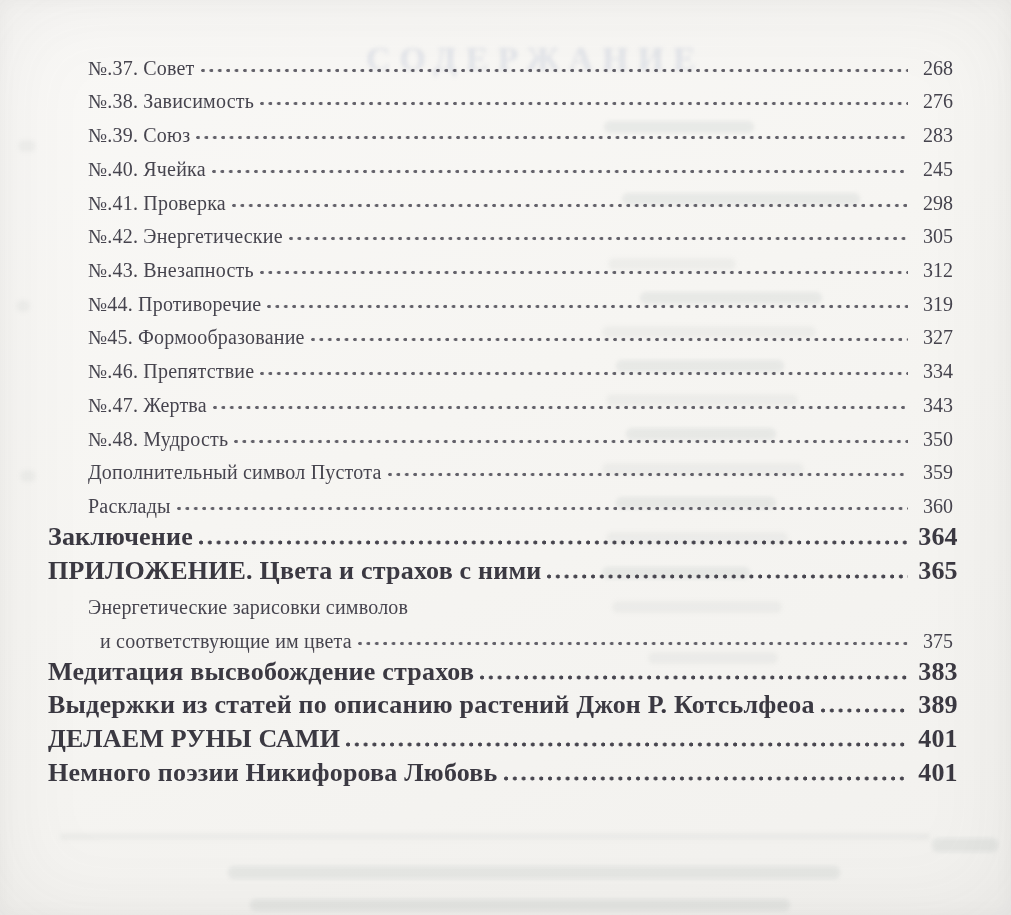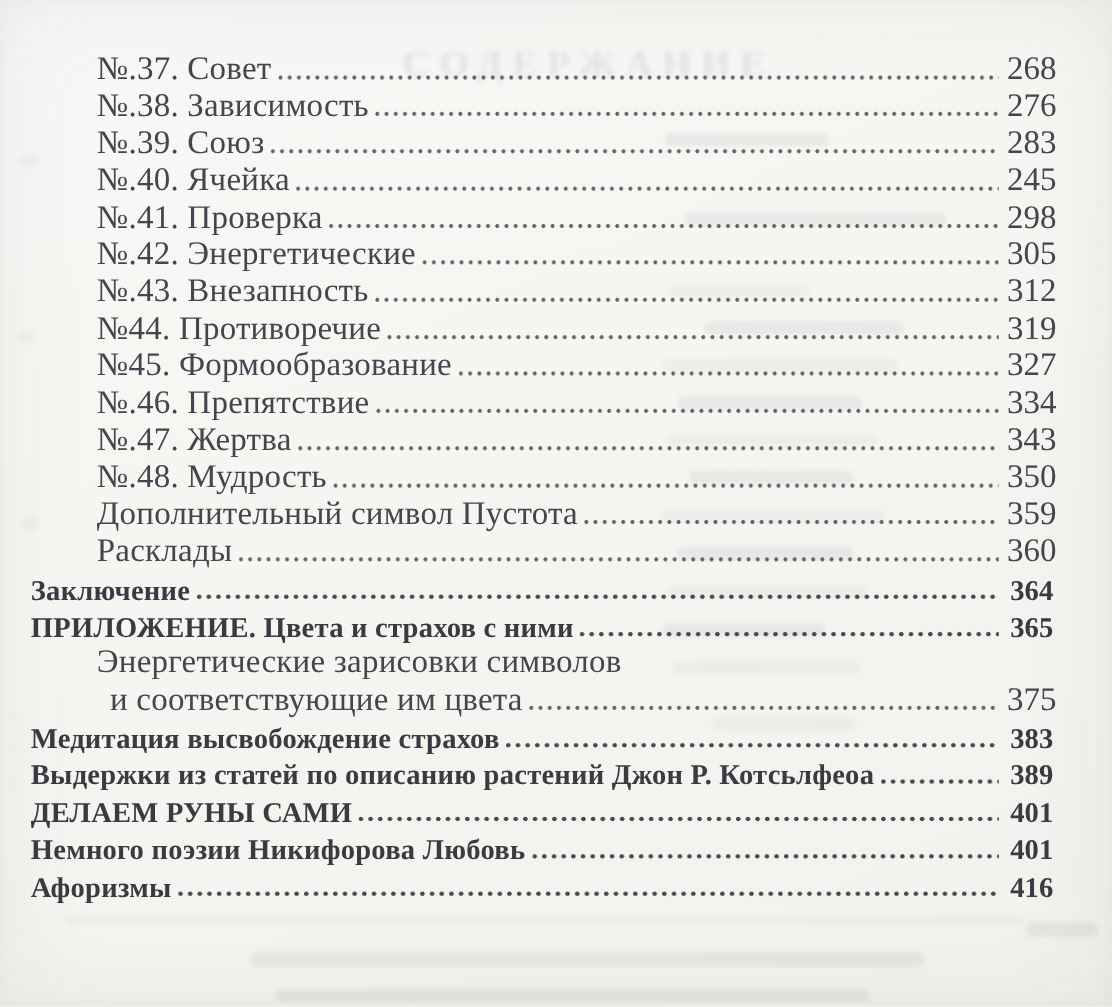--- a/index.html
+++ b/index.html
@@ -29,35 +29,35 @@
     white-space:nowrap;
   }
   
   .toc{
     position:absolute;left:0;top:47px;width:1011px;
   }
   .row{
     display:flex;align-items:flex-end;
     height:33.72px;
     padding-left:88px;padding-right:46px;
-    color:#46444e;font-size:30px;
+    color:#46444e;font-size:20px;
   }
   .row .title{
     white-space:nowrap;line-height:1;padding-bottom:3px;letter-spacing:0.2px;
   }
   .row .leader{
     flex:1;min-width:16px;height:9px;
     margin:0 3px 6px 6px;
     background-image:radial-gradient(circle at 2px 4.5px, rgba(66,64,75,0.82) 1.5px, rgba(66,64,75,0) 2.05px);
     background-size:8.4px 9px;background-repeat:repeat-x;background-position:left bottom;
   }
   .row .page-num{
     min-width:54px;text-align:center;line-height:1;padding-bottom:3px;
   }
-  .row.indent-0{padding-left:28px;}
+  .row.indent-0{padding-left:48px;}
   .row.indent-2{padding-left:100px;}
   .row.bold{font-weight:bold;color:#3b3942;font-size:26px;letter-spacing:0.1px;}
   .row.bold .leader{
     background-image:radial-gradient(circle at 2.1px 4.5px, rgba(57,55,65,0.92) 1.75px, rgba(57,55,65,0) 2.3px);
     background-size:8.8px 9px;
   }
 </style>
 </head>
 <body>
 
@@ -189,20 +189,15 @@
       <div class="row indent-0 bold">
         <span class="title">ДЕЛАЕМ РУНЫ САМИ</span>
         <div class="leader"></div>
         <span class="page-num">401</span>
       </div>
       <div class="row indent-0 bold">
         <span class="title">Немного поэзии Никифорова Любовь</span>
         <div class="leader"></div>
         <span class="page-num">401</span>
       </div>
-      <div class="row indent-0 bold">
-        <span class="title">Афоризмы</span>
-        <div class="leader"></div>
-        <span class="page-num">416</span>
-      </div>
     </div>
 
 </div>
 
 </body></html>

